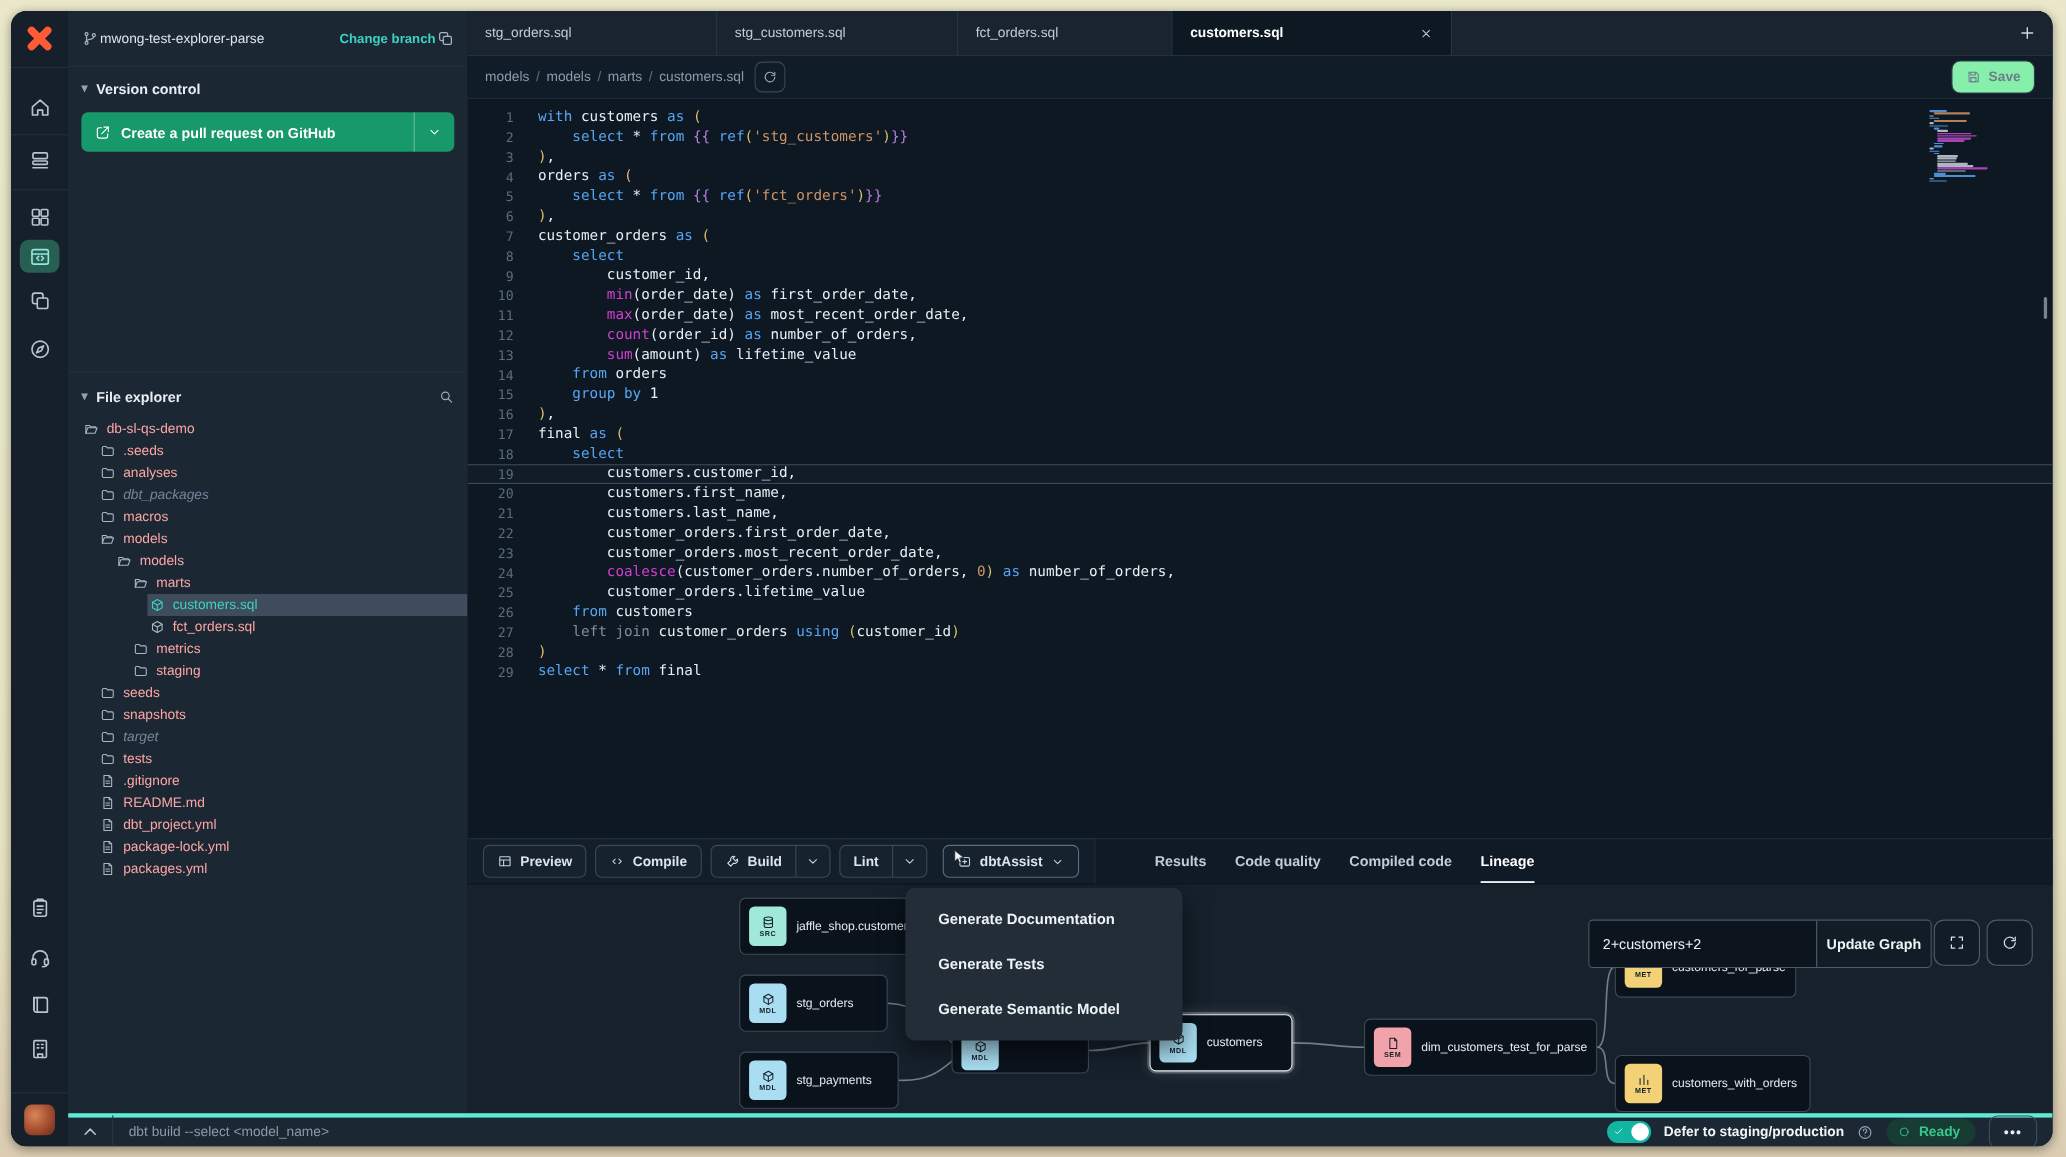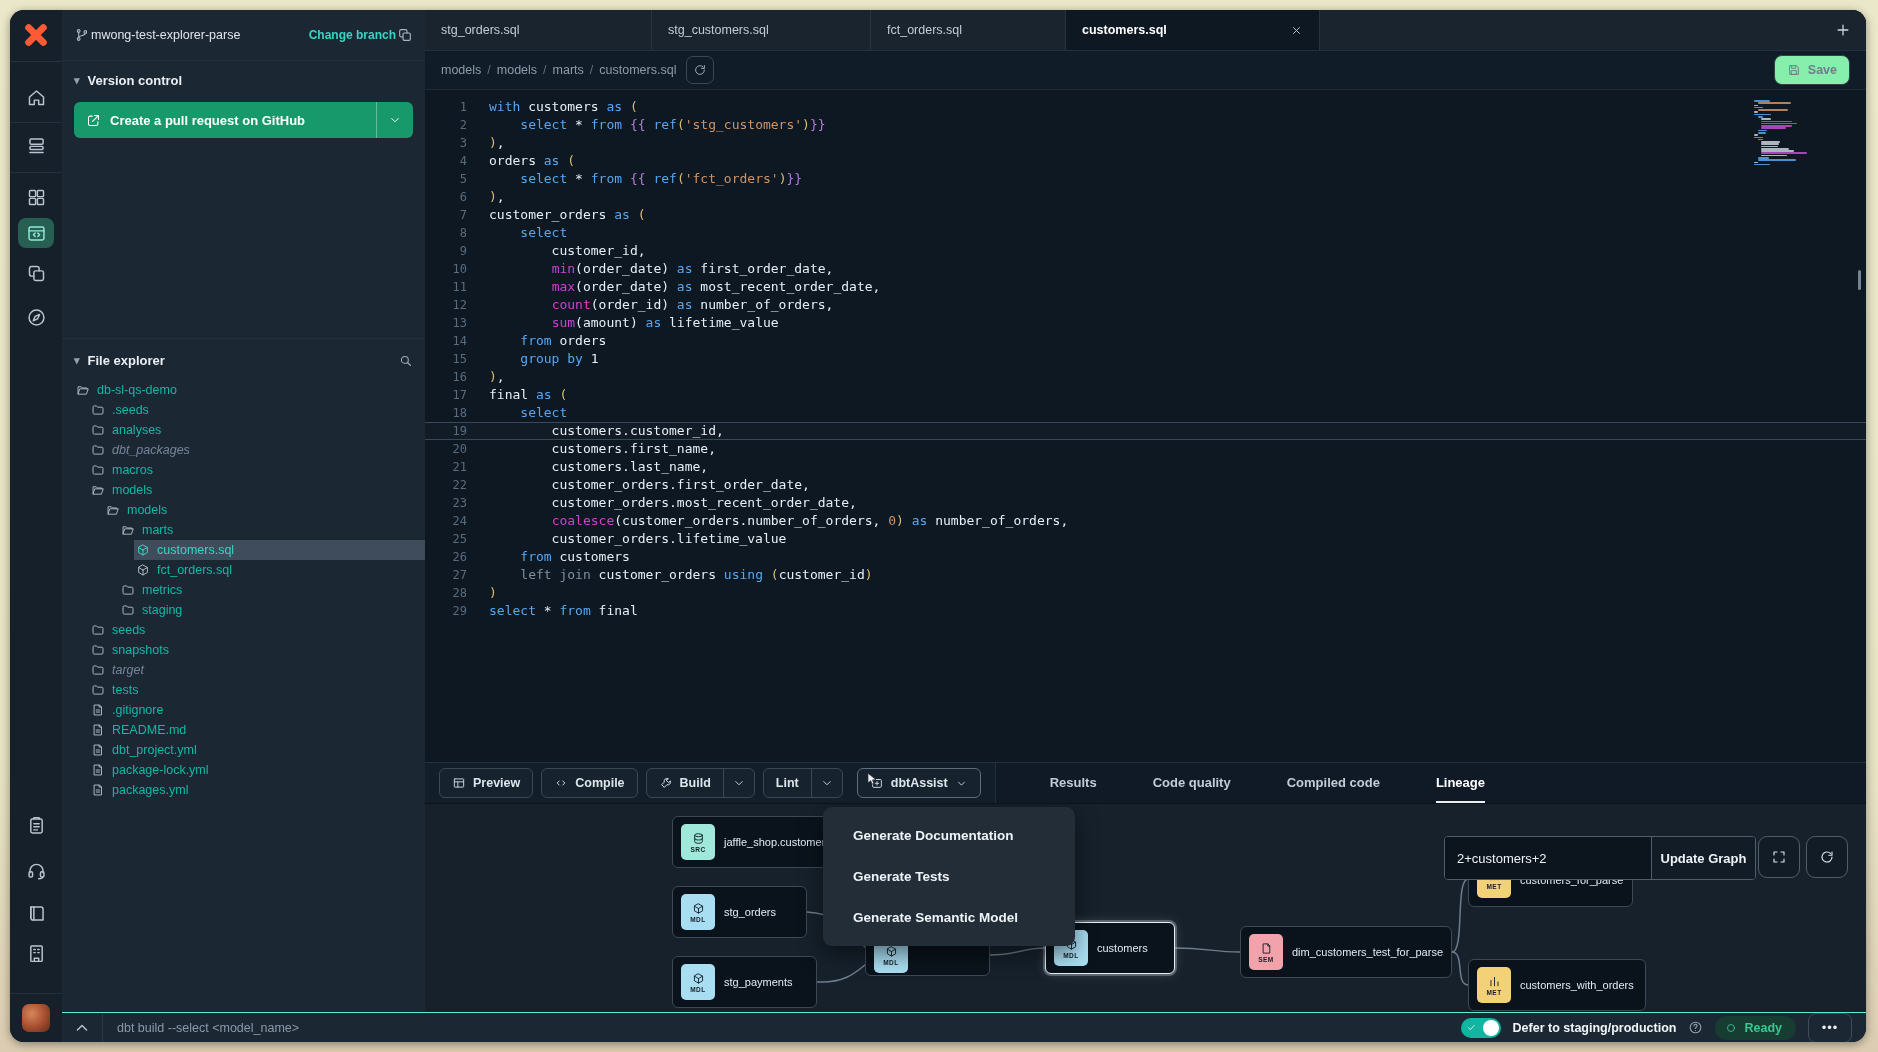--- a/index.html
+++ b/index.html
@@ -37,21 +37,21 @@
   .pr-chev{width:36px;display:flex;align-items:center;justify-content:center;border-left:1px solid rgba(255,255,255,.35);}
   .pr-chev .ic{width:14px;height:14px;}
   .fx-head{display:flex;align-items:center;gap:8px;padding:14px 12px 6px 12px;color:#e8eef4;font-size:13px;font-weight:700;}
   .fx-head .search{margin-left:auto;width:15px;height:15px;color:#9fadba;cursor:pointer;}
   #file-tree{padding-top:6px;}
   .trow{height:20px;display:flex;align-items:center;cursor:pointer;}
   .tinner{flex:1;display:flex;align-items:center;gap:7px;height:20px;padding-left:2px;}
   .tinner.sel{background:#3e4c5b;}
   .tinner .ic{width:14px;height:14px;color:#aab8c4;flex:0 0 auto;}
   .tinner .ic.teal{color:var(--accent-teal);}
-  .tlabel{color:#14b8a6;font-size:12.5px;white-space:nowrap;}
+  .tlabel{color:#fca5a5;font-size:12.5px;white-space:nowrap;}
   .tlabel.dim{color:#76869a;font-style:italic;}
   .tlabel.sel-t{color:var(--accent-teal);}
 
   
   .main{position:absolute;left:415px;right:0;top:0;bottom:30px;background:#0d1823;}
   .tabbar{height:40px;background:#19242f;display:flex;align-items:stretch;border-bottom:1px solid #223140;}
   .tab{display:flex;align-items:center;padding:0 16px;box-sizing:border-box;border-right:1px solid #27343f;
        color:#c2ccd5;font-size:12.5px;cursor:pointer;gap:10px;}
   .tab.active{background:#0d1823;color:#fff;font-weight:700;border-bottom:none;}
   .tab .tab-close{width:13px;height:13px;color:#c2ccd5;margin-left:auto;}
@@ -82,21 +82,21 @@
   .tbtn{display:inline-flex;align-items:center;gap:7px;height:28px;padding:0 12px;margin-right:8px;border:1px solid #3b4956;
      border-radius:6px;background:#16222e;color:#dce5ec;font-size:12.5px;font-weight:600;cursor:pointer;}
   .tbtn .ic{width:14px;height:14px;color:#c8d3dc;}
   .tgroup{display:inline-flex;align-items:stretch;height:28px;border:1px solid #3b4956;border-radius:6px;background:#16222e;
      margin-right:8px;overflow:hidden;cursor:pointer;}
   .tgroup .seg1{display:flex;align-items:center;gap:7px;padding:0 12px;color:#dce5ec;font-size:12.5px;font-weight:600;}
   .tgroup .seg2{display:flex;align-items:center;padding:0 8px;border-left:1px solid #3b4956;color:#c8d3dc;}
   .tgroup .ic{width:14px;height:14px;}
   .tbtn.assist{border-color:#5d6e7e;margin-left:6px;}
   .tb-div{width:1px;align-self:stretch;background:#22303d;margin-left:6px;}
-  .rtabs{flex:1;height:100%;display:flex;align-items:stretch;gap:56px;padding-left:54px;background:#0f1a26;}
+  .rtabs{flex:1;height:100%;display:flex;align-items:stretch;gap:26px;padding-left:54px;background:#0f1a26;}
   .rtab{display:flex;align-items:center;color:#c2cdd6;font-size:13px;font-weight:600;cursor:pointer;border-bottom:2px solid transparent;}
   .rtab.active{color:#fff;border-bottom-color:#e8eef4;}
   .tcursor{position:absolute;left:438px;top:8px;width:17px;height:17px;z-index:30;pointer-events:none;}
 
   
   .lineage{position:relative;height:212px;background:#16212c;border-top:1px solid #0a131c;overflow:hidden;}
   .edges{position:absolute;left:0;top:0;z-index:1;}
   .lnode{position:absolute;z-index:2;display:flex;align-items:center;gap:9px;height:52px;box-sizing:border-box;
      background:#0a131c;border:1px solid #3d4956;border-radius:6px;padding:0 10px 0 8px;}
   .lnode.selected{border:1.5px solid #e7eef5;box-shadow:0 0 0 2px rgba(230,238,245,.28),0 0 12px rgba(255,255,255,.18);}
@@ -115,21 +115,21 @@
   .lsearch-group{position:absolute;left:1019px;top:32px;z-index:5;display:flex;height:42px;border:1px solid #4f5d6b;
      border-radius:4px;overflow:hidden;background:#0c141d;}
   .lsearch{width:182px;border:0;outline:none;background:#0c141d;color:#eef3f7;font-size:13px;padding:0 12px;font-family:"Liberation Sans",sans-serif;}
   .lupdate{width:103px;display:flex;align-items:center;justify-content:center;border-left:1px solid #4f5d6b;color:#eef3f7;
      font-size:13px;font-weight:600;cursor:pointer;background:#121c26;}
   .lctl{position:absolute;top:32px;width:40px;height:40px;z-index:5;border:1px solid #4f5d6b;border-radius:9px;display:flex;
      align-items:center;justify-content:center;color:#dbe4ec;cursor:pointer;background:#121c26;}
   .lctl .ic{width:16px;height:16px;}
 
   
-  .statusbar{position:absolute;left:52px;right:0;bottom:0;height:30px;background:#1b2834;border-top:1px solid #5eead4;
+  .statusbar{position:absolute;left:52px;right:0;bottom:0;height:30px;background:#1b2834;border-top:4px solid #5eead4;
      display:flex;align-items:center;padding:0 14px 0 10px;box-sizing:border-box;}
   .sb-chev{width:20px;height:20px;color:#b9c4cd;cursor:pointer;}
   .sb-vdiv{width:1px;height:30px;background:#2a3844;margin:0 14px 0 10px;}
   .sb-cmd{color:#8a99a8;font-size:12.5px;}
   .sb-right{margin-left:auto;display:flex;align-items:center;gap:12px;}
   .toggle{width:40px;height:20px;border-radius:10px;background:#12b5a2;position:relative;cursor:pointer;flex:0 0 auto;}
   .toggle .ic{position:absolute;left:5px;top:4px;width:11px;height:11px;color:#fff;}
   .knob{position:absolute;right:2px;top:2px;width:16px;height:16px;border-radius:50%;background:#fff;}
   .defer{color:#f2f6f9;font-size:12.5px;font-weight:700;}
   .help{width:15px;height:15px;color:#93a1b0;cursor:pointer;}

